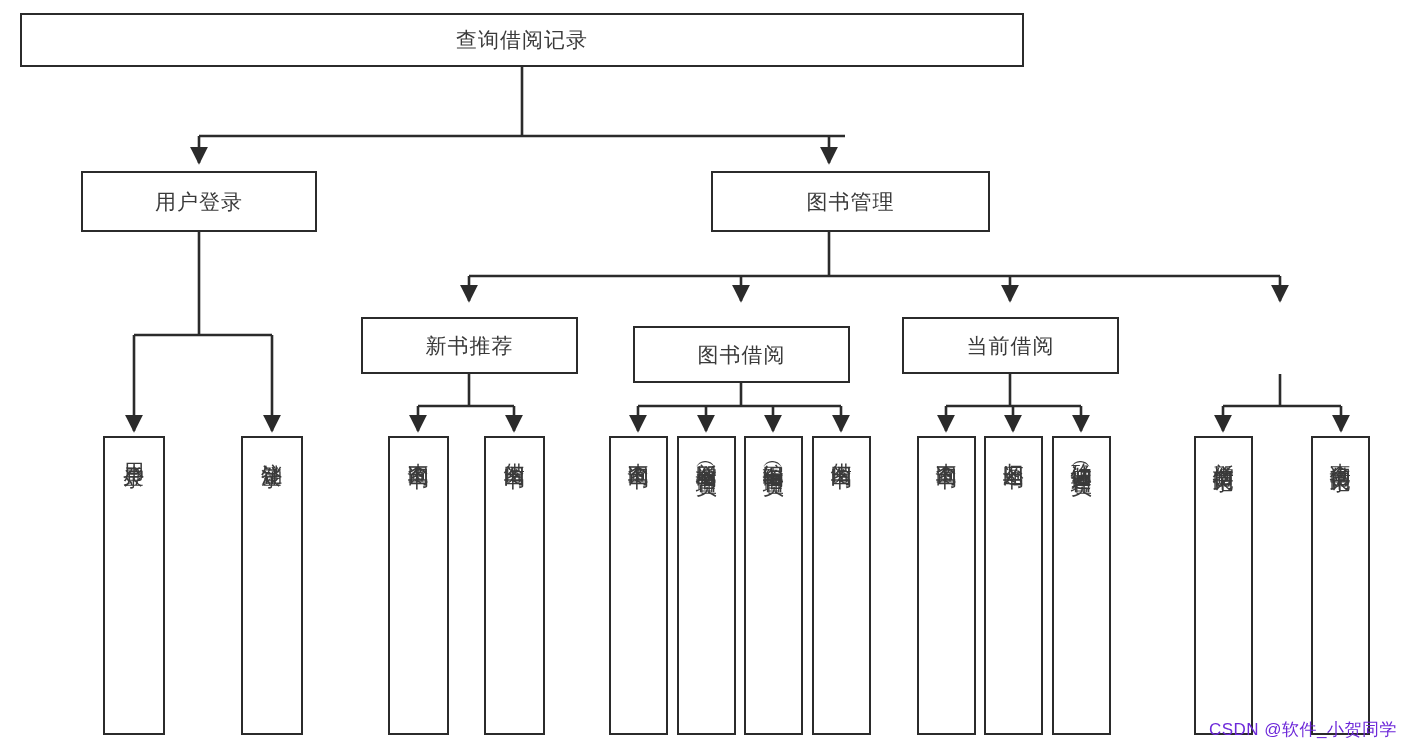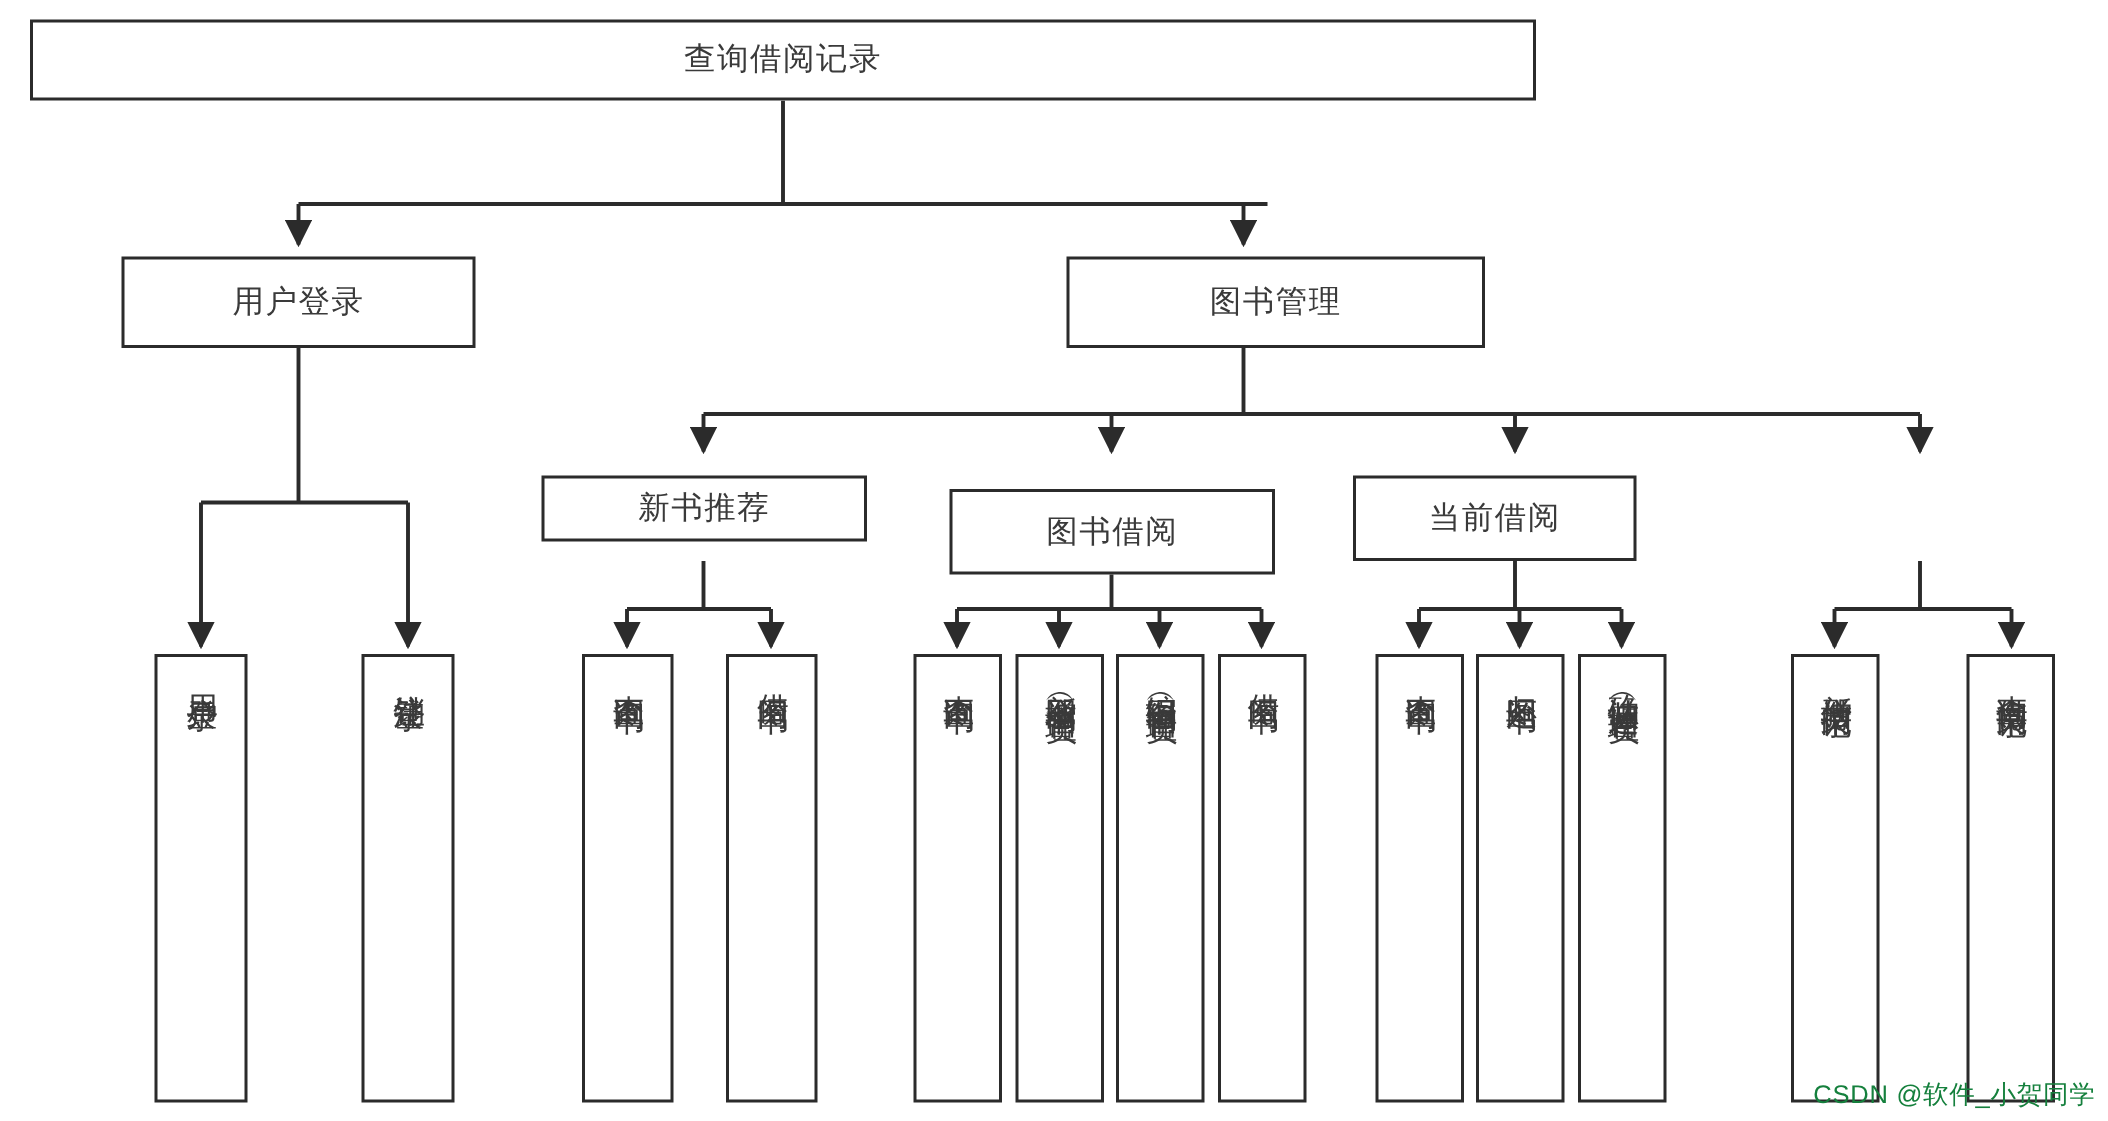--- a/index.html
+++ b/index.html
@@ -51,21 +51,21 @@
     font-size: 21px;
     line-height: 1.32;
     letter-spacing: 2px;
     white-space: nowrap;
   }
   .watermark {
     position: absolute;
     right: 8px;
     bottom: 6px;
     font-size: 17px;
-    color: #15803d;
+    color: #6d28d9;
     letter-spacing: 0.5px;
     z-index: 3;
     white-space: nowrap;
     pointer-events: none;
   }
 </style>
 </head>
 <body>
 
 <div id="canvas">
@@ -124,27 +124,27 @@
     <span class="label">查询借阅记录</span>
   </div>
 
   <div class="node node-h" style="left:81px; top:171px; width:236px; height:61px;">
     <span class="label">用户登录</span>
   </div>
   <div class="node node-h" style="left:711px; top:171px; width:279px; height:61px;">
     <span class="label">图书管理</span>
   </div>
 
-  <div class="node node-h" style="left:361px; top:317px; width:217px; height:44px;">
+  <div class="node node-h" style="left:361px; top:317px; width:217px; height:57px;">
     <span class="label">新书推荐</span>
   </div>
   <div class="node node-h" style="left:633px; top:326px; width:217px; height:57px;">
     <span class="label">图书借阅</span>
   </div>
-  <div class="node node-h" style="left:902px; top:317px; width:189px; height:57px;">
+  <div class="node node-h" style="left:902px; top:317px; width:217px; height:57px;">
     <span class="label">当前借阅</span>
   </div>
 
   <div class="node node-v" style="left:103px; top:436px; width:62px; height:299px;">
     <span class="label">用户登录</span>
   </div>
   <div class="node node-v" style="left:241px; top:436px; width:62px; height:299px;">
     <span class="label">注销登录</span>
   </div>
 

